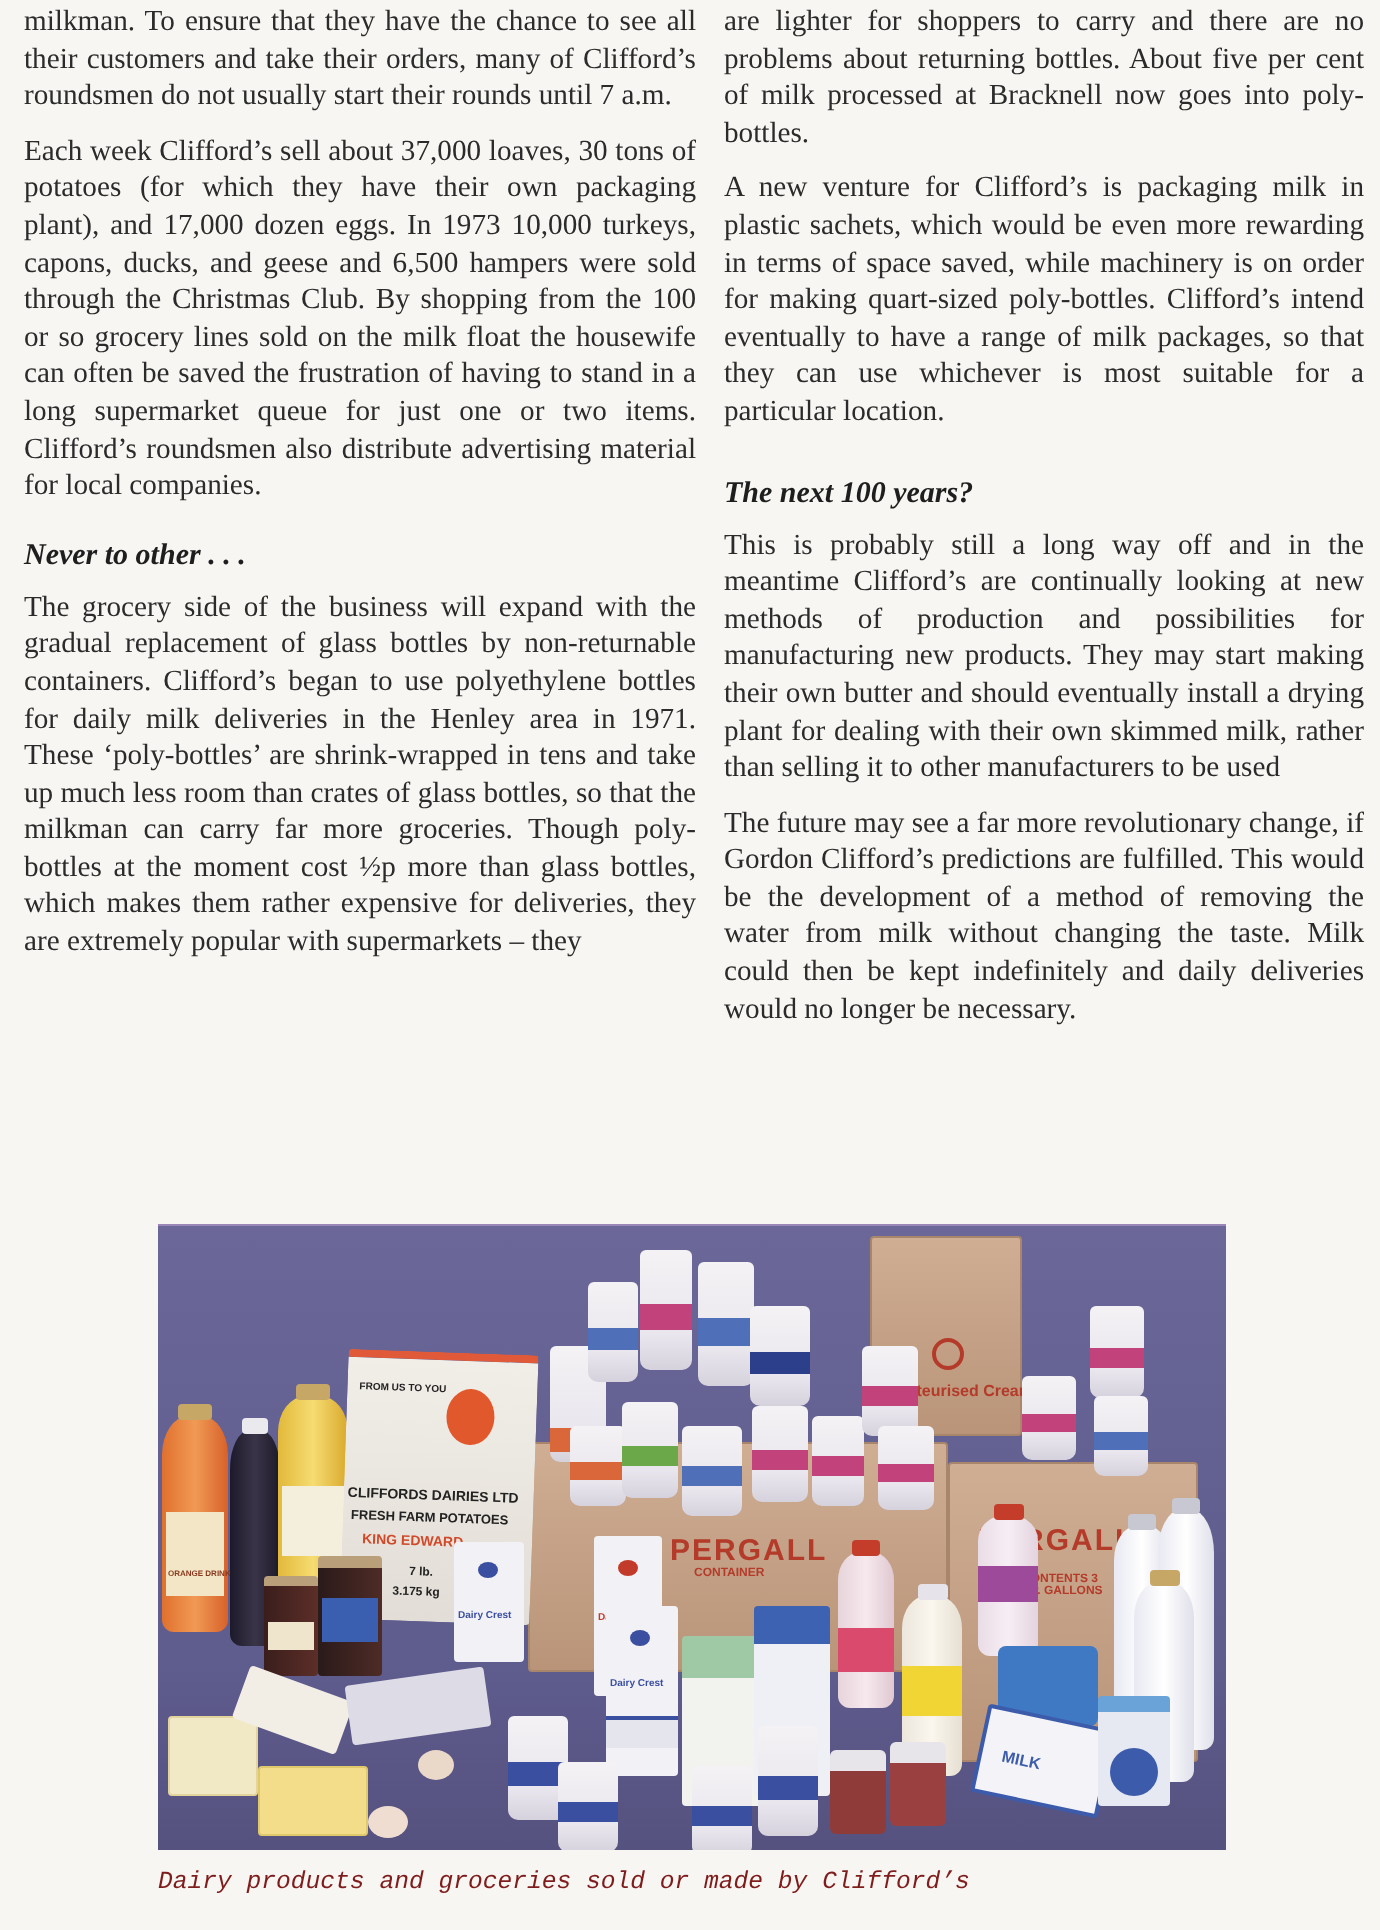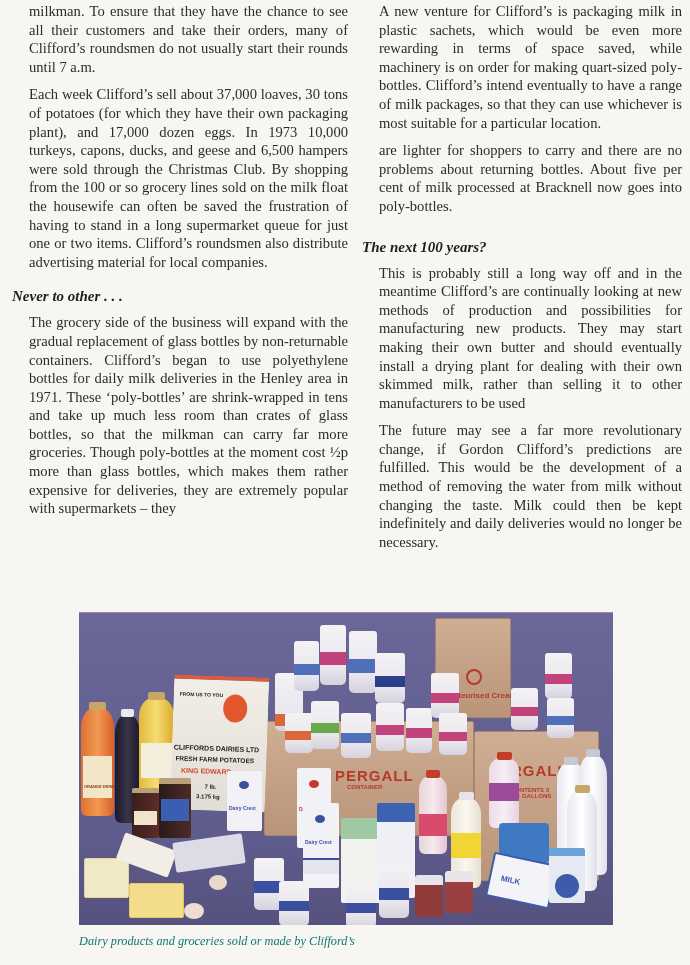--- a/index.html
+++ b/index.html
@@ -14,21 +14,21 @@
       position: absolute;
       top: 2px;
       width: 336px;
       font-size: 14.6px;
       line-height: 18.6px;
       text-align: justify;
       hyphens: none;
     }
     .col-left { left: 12px; }
     .col-right { left: 362px; width: 320px; }
-    .col p { margin-bottom: 9px; margin-left: 17px; }
+    .col p { margin-bottom: 9px; }
     .col h2 {
       font-family: "Liberation Serif", "DejaVu Serif", serif;
       font-style: italic;
       font-weight: bold;
       font-size: 15px;
       line-height: 18px;
       margin: 16px 0 8px 0;
       color: #1e1e1e;
     }
     .photo {
@@ -44,37 +44,37 @@
     .cup { background: linear-gradient(180deg,#f4f2f4 0%,#e9e6ee 70%,#d6d2dd 100%); border-radius: 3px 3px 5px 5px; }
     .cup .band { position: absolute; left: 0; right: 0; height: 22%; top: 45%; }
     .bottle { border-radius: 40% 40% 6px 6px / 18% 18% 6px 6px; }
     .cap { position: absolute; left: 25%; width: 50%; top: -6px; height: 8px; background: #c7a766; border-radius: 2px; }
     .lbl { position: absolute; font-family: "Liberation Sans", sans-serif; font-weight: bold; white-space: nowrap; }
     .caption {
       position: absolute;
       left: 79px; top: 934px;
       font-style: italic;
       font-size: 12.3px;
-      color: #0f766e;
-      font-family: Liberation Serif, serif;
+      color: #7f1d1d;
+      font-family: Liberation Mono, monospace;
     }
   </style>
 </head>
 <body>
 
 <div class="col col-left">
   <p>milkman. To ensure that they have the chance to see all their customers and take their orders, many of Clifford’s roundsmen do not usually start their rounds until 7 a.m.</p>
   <p>Each week Clifford’s sell about 37,000 loaves, 30 tons of potatoes (for which they have their own packaging plant), and 17,000 dozen eggs. In 1973 10,000 turkeys, capons, ducks, and geese and 6,500 hampers were sold through the Christmas Club. By shopping from the 100 or so grocery lines sold on the milk float the housewife can often be saved the frustration of having to stand in a long supermarket queue for just one or two items. Clifford’s roundsmen also distribute advertising material for local companies.</p>
   <h2>Never to other . . .</h2>
   <p>The grocery side of the business will expand with the gradual replacement of glass bottles by non-returnable containers. Clifford’s began to use polyethylene bottles for daily milk deliveries in the Henley area in 1971. These ‘poly-bottles’ are shrink-wrapped in tens and take up much less room than crates of glass bottles, so that the milkman can carry far more groceries. Though poly-bottles at the moment cost ½p more than glass bottles, which makes them rather expensive for deliveries, they are extremely popular with supermarkets – they</p>
 </div>
 
 <div class="col col-right">
+  <p>are lighter for shoppers to carry and there are no problems about returning bottles. About five per cent of milk processed at Bracknell now goes into poly-bottles.</p>
   <p>A new venture for Clifford’s is packaging milk in plastic sachets, which would be even more rewarding in terms of space saved, while machinery is on order for making quart-sized poly-bottles. Clifford’s intend eventually to have a range of milk packages, so that they can use whichever is most suitable for a particular location.</p>
-  <p>are lighter for shoppers to carry and there are no problems about returning bottles. About five per cent of milk processed at Bracknell now goes into poly-bottles.</p>
   <h2 style="margin-top:22px;">The next 100 years?</h2>
   <p>This is probably still a long way off and in the meantime Clifford’s are continually looking at new methods of production and possibilities for manufacturing new products. They may start making their own butter and should eventually install a drying plant for dealing with their own skimmed milk, rather than selling it to other manufacturers to be used</p>
   <p>The future may see a far more revolutionary change, if Gordon Clifford’s predictions are fulfilled. This would be the development of a method of removing the water from milk without changing the taste. Milk could then be kept indefinitely and daily deliveries would no longer be necessary.</p>
 </div>
 
 <div class="photo">
 
   <div class="ph" style="left:0;top:225px;width:534px;height:88px;background:linear-gradient(180deg,#5e5b8d,#55527f);"></div>
 
   <div class="ph box" style="left:356px;top:5px;width:76px;height:100px;">

